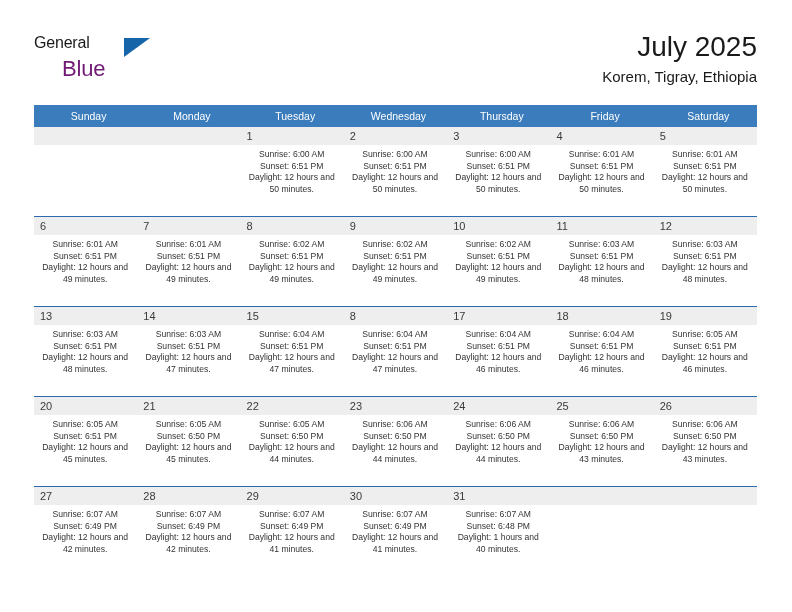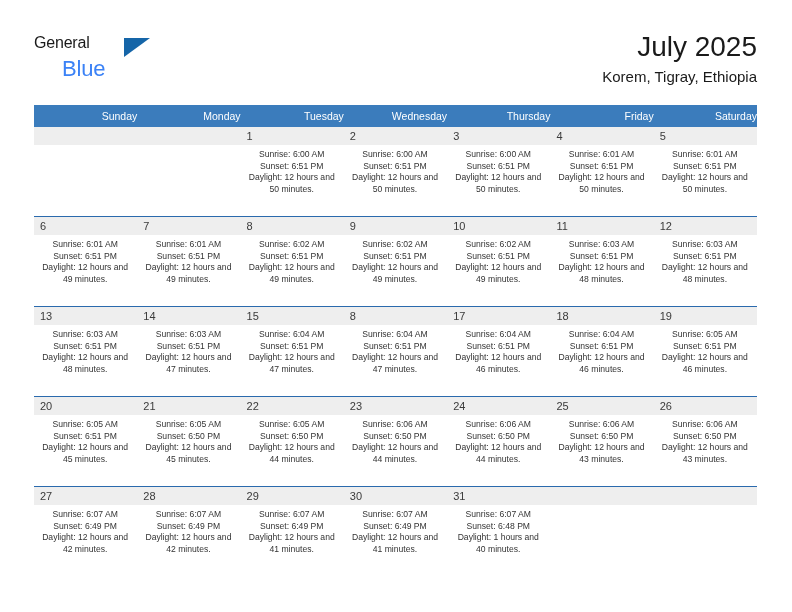--- a/index.html
+++ b/index.html
@@ -51,21 +51,21 @@
     width: 0;
     height: 0;
     border-left: 26px solid #1565a8;
     border-bottom: 19px solid transparent;
   }
   .brand-blue {
     position: absolute;
     left: 28px;
     top: 22px;
     font-size: 22px;
-    color: #3b82f6;
+    color: #701a75;
     letter-spacing: -0.2px;
     font-family: "Liberation Sans", sans-serif;
   }
 
   .title-block {
     position: absolute;
     right: 0;
     top: 0;
     text-align: right;
   }
@@ -92,21 +92,21 @@
     top: 105px;
     width: 723px;
     border-collapse: collapse;
     table-layout: fixed;
   }
   .calendar th {
     background: #3b7cbc;
     color: #ffffff;
     font-size: 10.5px;
     font-weight: normal;
-    text-align: right;
+    text-align: center;
     padding: 5px 0 5px 6px;
     height: 11px;
     vertical-align: middle;
   }
   .calendar td {
     width: 103.28px;
     vertical-align: top;
     padding: 0;
     border-top: 1.4px solid #2a6aad;
     background: #ffffff;

